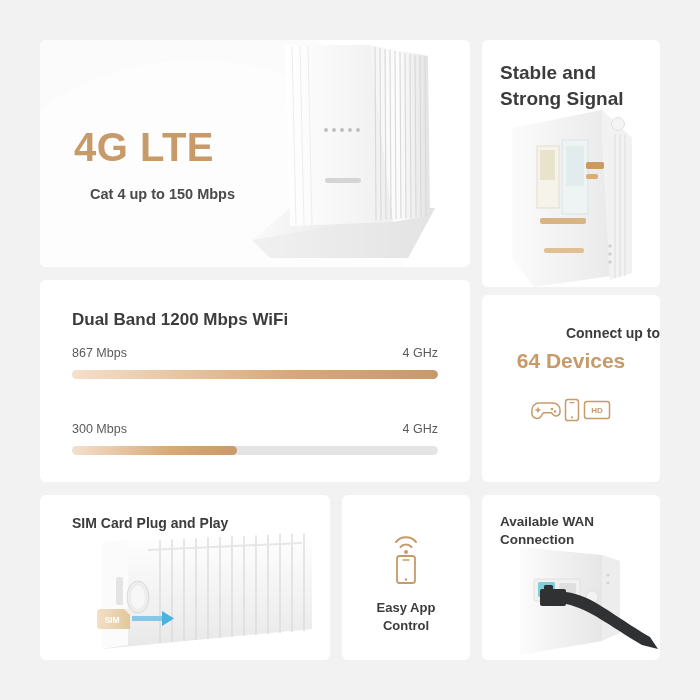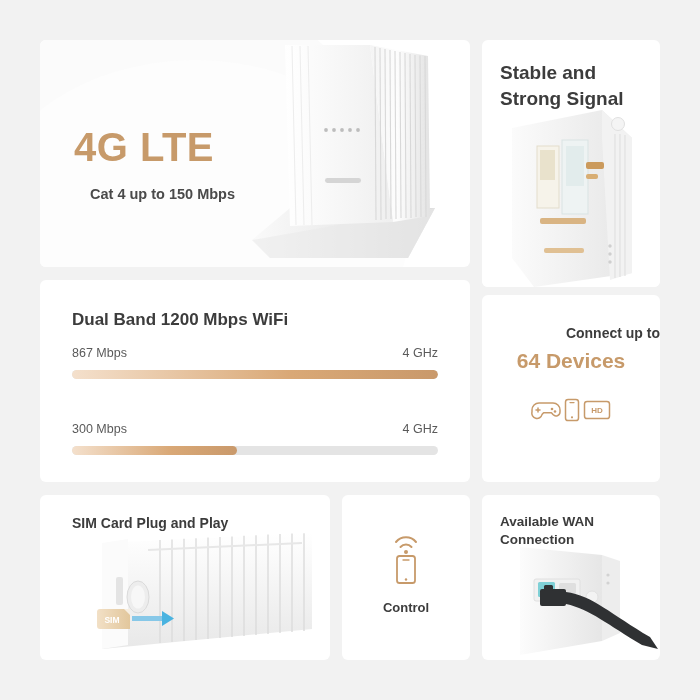--- a/index.html
+++ b/index.html
@@ -430,20 +430,21 @@
           <path d="M13 15 a13 13 0 0 1 20 0" fill="none" stroke="#c79a6a" stroke-width="2" stroke-linecap="round"></path>
           <path d="M17.5 20 a7.5 7.5 0 0 1 11 0" fill="none" stroke="#c79a6a" stroke-width="2" stroke-linecap="round"></path>
           <circle cx="23" cy="25" r="2" fill="#c79a6a"></circle>
 
           <rect x="14" y="29" width="18" height="27" rx="2.6" fill="none" stroke="#c79a6a" stroke-width="1.8"></rect>
           <line x1="20" y1="33" x2="26" y2="33" stroke="#c79a6a" stroke-width="1.4" stroke-linecap="round"></line>
           <circle cx="23" cy="52.5" r="1.2" fill="#c79a6a"></circle>
         </svg>
       </div>
       <div class="app-label">
+        <div>Easy App</div>
         <div>Control</div>
       </div>
     </div>
 
     <div class="card card-wan">
       <div class="wan-title">
         <div>Available WAN</div>
         <div>Connection</div>
       </div>
 

